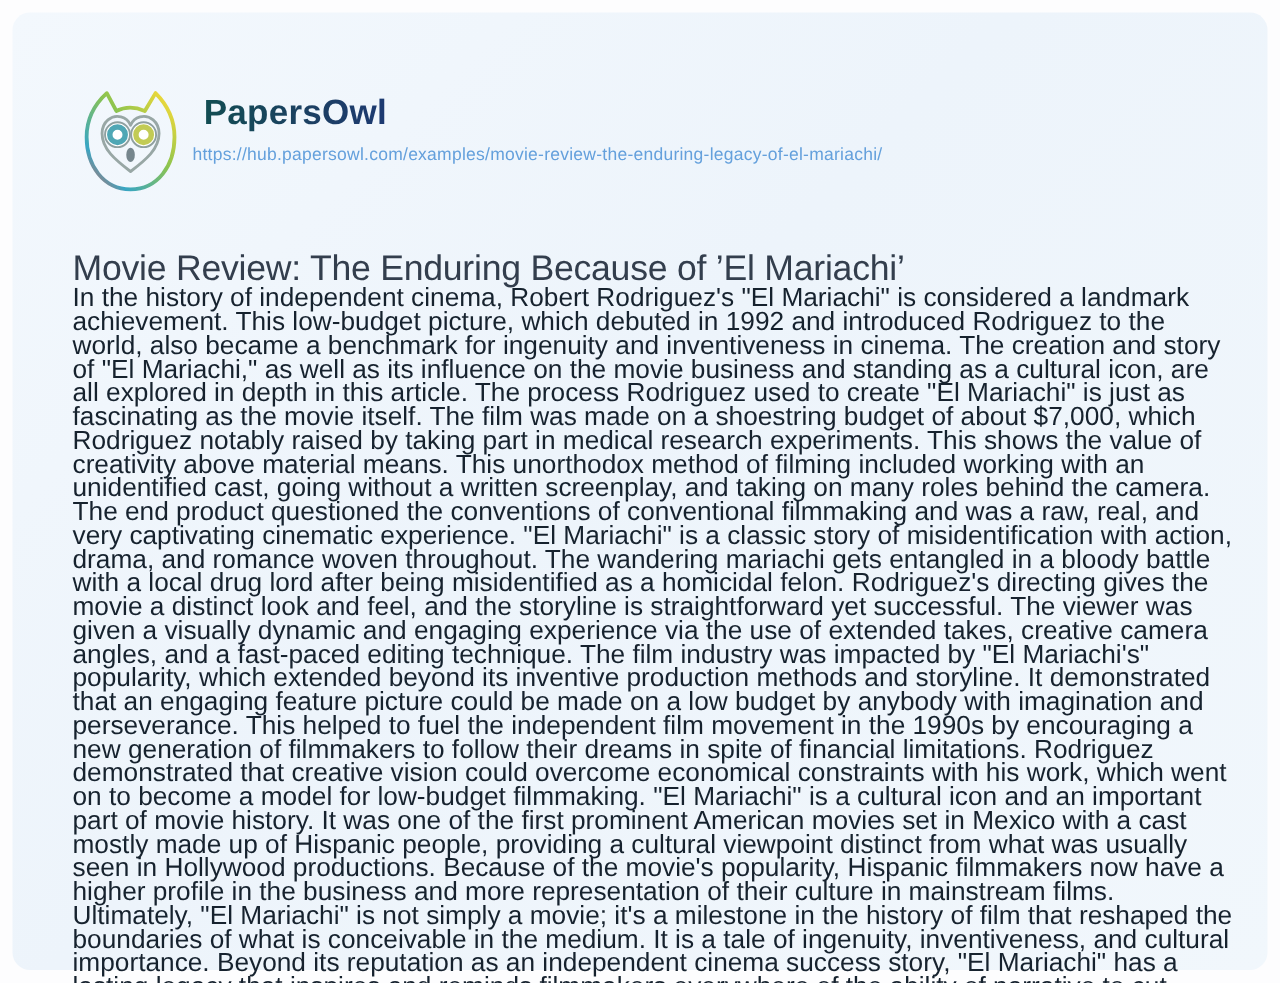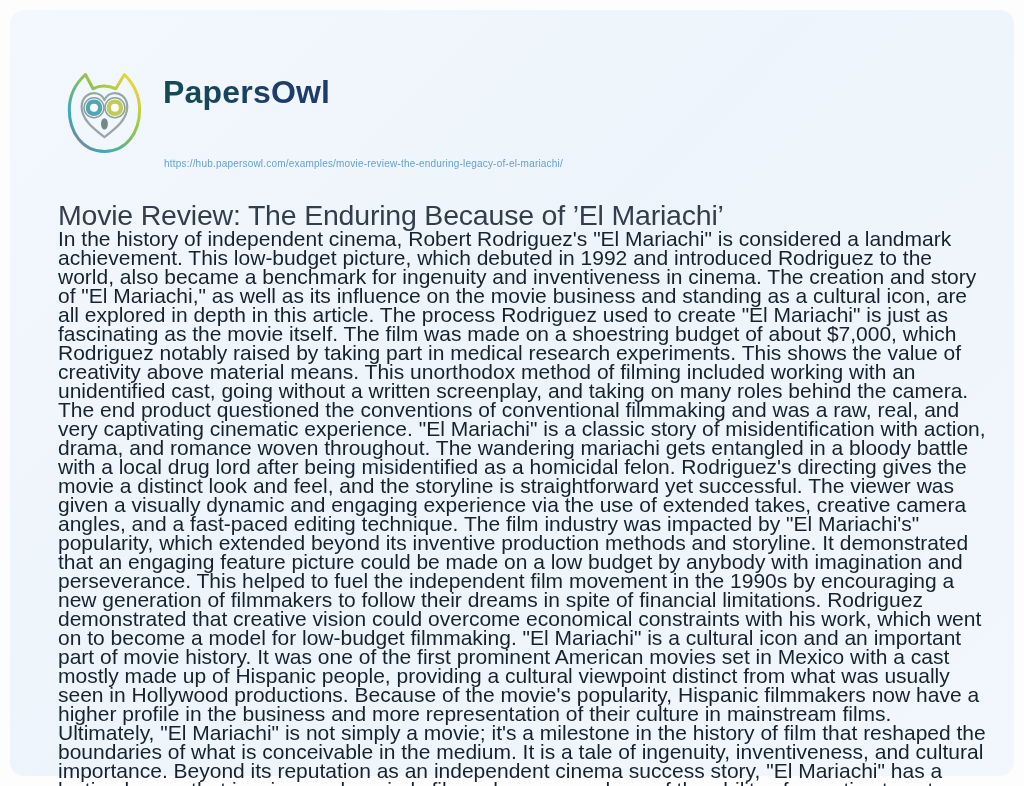--- a/index.html
+++ b/index.html
@@ -24,39 +24,38 @@
     position: absolute;
     left: 46px;
     top: 55px;
     width: 95px;
     height: 95px;
   }
   .brand {
     position: absolute;
     left: 153px;
     top: 64px;
-    font-size: 32px;
+    font-size: 28px;
     font-weight: bold;
     letter-spacing: 0.2px;
     color: #16405c;
     background: linear-gradient(90deg, #124d52 0%, #1c3f63 60%, #1d3a72 100%);
     -webkit-background-clip: text;
     background-clip: text;
     -webkit-text-fill-color: transparent;
   }
   .page-url {
     position: absolute;
-    left: 154px;
+    left: 144px;
     top: 105px;
-    font-size: 10px;
+    font-size: 14px;
     letter-spacing: 0.2px;
     color: #64a0dc;
     text-decoration: none;
     cursor: pointer;
-    margin-top: 43px;
   }
   .article-title {
     position: absolute;
     left: 48px;
     top: 170px;
     width: 930px;
     font-size: 28.5px;
     font-weight: normal;
     letter-spacing: -0.2px;
     color: #333e4d;

